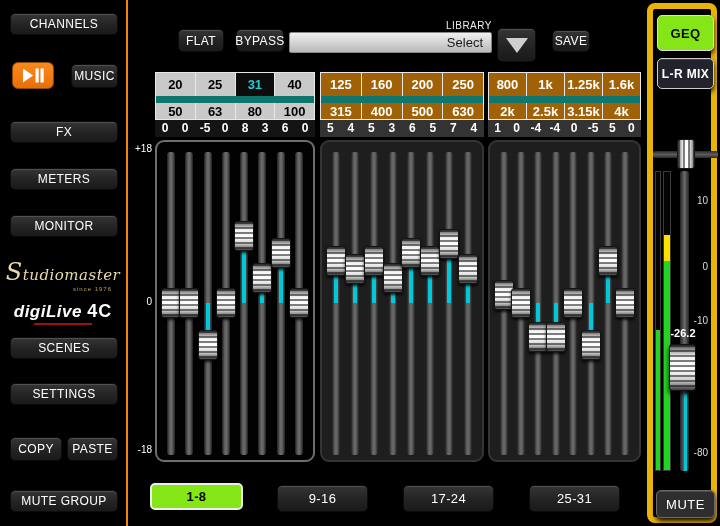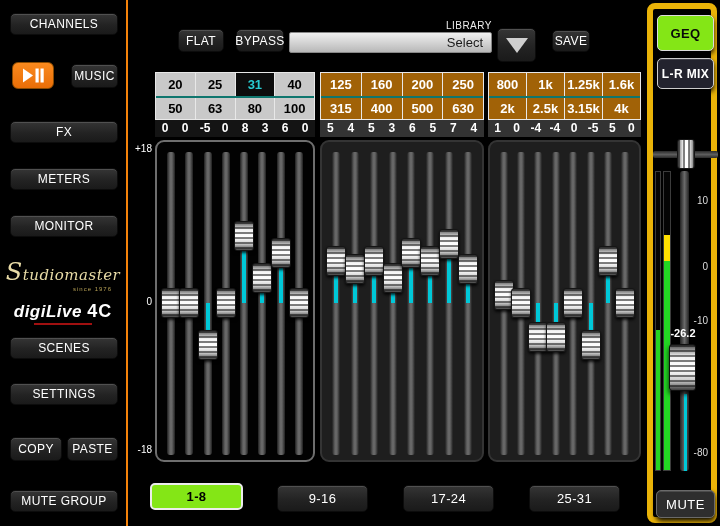--- a/index.html
+++ b/index.html
@@ -46,21 +46,21 @@
                    padding-right:8px; line-height:19px; cursor:pointer; }
   .dd-btn { position:absolute; left:497px; top:28px; width:39px; height:34px; }
   .dd-tri { width:0; height:0; border-left:11px solid transparent; border-right:11px solid transparent;
             border-top:15px solid #cfcfcf; }
 
   
   .scale-l { position:absolute; width:24px; left:128px; color:#fff; font-size:10px; text-align:right; }
   .group { position:absolute; top:72px; height:390px; }
   .freq-table { position:absolute; left:0; top:0; width:100%; border:1px solid #e8e8e8; }
   .freq-row { display:flex; height:23px; }
-  .freq-row + .freq-row { border-top:2px solid #0f766e; }
+  .freq-row + .freq-row { border-top:7px solid #0f766e; }
   .freq-cell { flex:1; display:flex; align-items:center; justify-content:center;
                font-size:13px; font-weight:bold; cursor:pointer; }
   .freq-cell + .freq-cell { border-left:1px solid #e8e8e8; }
   .group.active .freq-cell { background:#c9c9c9; color:#000; }
   .group:not(.active) .freq-cell { background:#a16207; color:#fff; }
   .group.active .freq-cell.selected { background:#0c0c0c; color:#28ccd2; }
   .gain-row { position:absolute; left:0; top:48px; width:100%; height:17px; display:flex; }
   .group.active .gain-row { background:#141414; }
   .group:not(.active) .gain-row { background:#333; }
   .gain-val { flex:1; text-align:center; color:#fff; font-size:12px; font-weight:bold; line-height:17px; }

